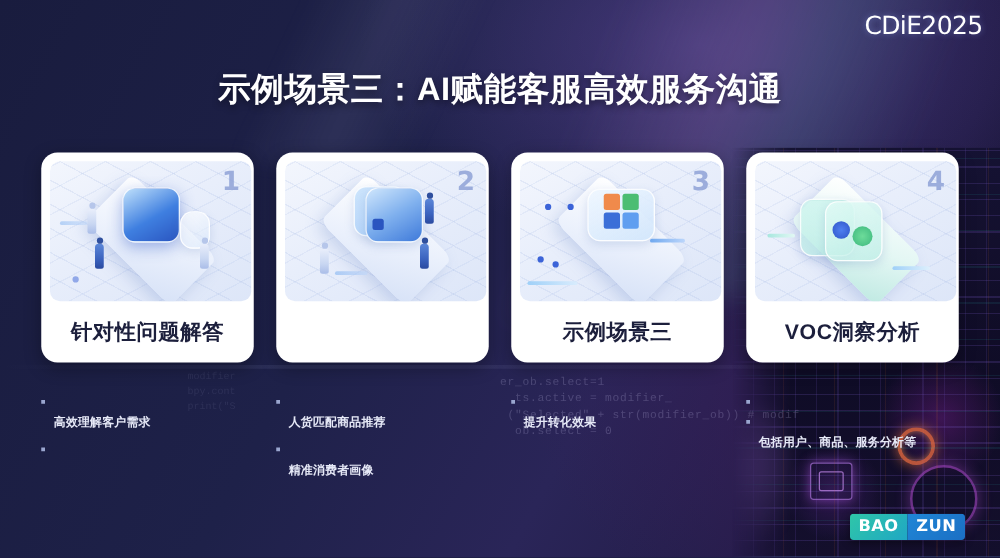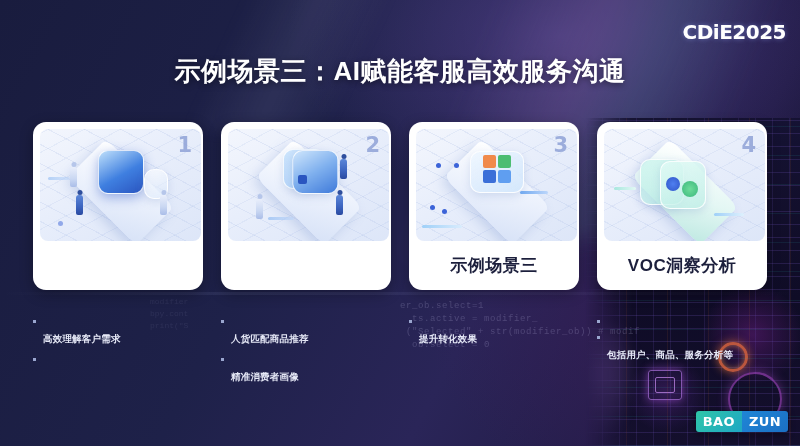--- a/index.html
+++ b/index.html
@@ -100,24 +100,23 @@
   }
   .scanline-band {
     position:absolute; left:0; top:292px; width:800px; height:3px;
     background:linear-gradient(90deg, rgba(255,255,255,0) 0%, rgba(190,200,255,0.09) 30%, rgba(190,200,255,0.05) 70%, rgba(255,255,255,0) 100%);
   }
 
   
   .brand-top {
     position:absolute; right:14px; top:8px;
     font-family:"DejaVu Sans","Liberation Sans",sans-serif;
-    font-weight:bold; font-size:20px; letter-spacing:-0.5px;
+    font-weight:normal; font-size:20px; letter-spacing:-0.5px;
     color:#ffffff;
     text-shadow:0 0 5px rgba(150,170,255,0.45);
-    margin-top:12px;
   }
 
   
   .title {
     position:absolute; left:0; top:54px; width:800px;
     text-align:center;
     font-size:26px; font-weight:bold;
     color:#ffffff;
     letter-spacing:0.5px;
     text-shadow:0 2px 6px rgba(0,0,0,0.45);
@@ -235,21 +234,21 @@
     color:#e6e9f7;
     line-height:13px;
     font-weight:bold;
     letter-spacing:0.2px;
     white-space:nowrap;
     margin-top:18px;
   }
 
   
   .baozun {
-    position:absolute; right:12px; bottom:14px;
+    position:absolute; right:28px; bottom:14px;
     display:flex; border-radius:3px; overflow:hidden;
     box-shadow:0 2px 7px rgba(0,0,0,0.45);
   }
   .bz-a, .bz-b {
     font-size:13px; font-weight:bold; color:#ffffff;
     padding:3px 7px; letter-spacing:0.4px;
     font-family:"DejaVu Sans","Liberation Sans",sans-serif;
   }
   .bz-a { background:linear-gradient(135deg,#2fc6a8 0%,#1fa7c4 100%); }
   .bz-b { background:linear-gradient(135deg,#1f86d6 0%,#1b6fc4 100%); }
@@ -290,20 +289,21 @@
         <div class="card-num">1</div>
         <div class="iso-base"></div>
         <div class="glass-pane iso-screen" style="background:linear-gradient(150deg,#bfe0fb 0%,#3f7fe0 55%,#2a55c0 100%);box-shadow:0 4px 12px rgba(50,90,200,0.45);"></div>
         <div class="glass-pane" style="left:104px;top:40px;width:24px;height:30px;"></div>
         <div class="person" style="left:36px;top:66px;"></div>
         <div class="person light" style="left:30px;top:38px;"></div>
         <div class="person light" style="left:120px;top:66px;"></div>
         <div class="dot-accent" style="left:18px;top:92px;opacity:.5;"></div>
         <div class="bar-accent" style="left:8px;top:48px;width:22px;opacity:.45;"></div>
       </div>
+      <div class="card-title">针对性问题解答</div>
     </div>
 
     <div class="card">
       <div class="card-illus">
         <div class="grid-floor"></div>
         <div class="card-num">2</div>
         <div class="iso-base"></div>
         <div class="glass-pane iso-screen-b" style="background:linear-gradient(150deg,rgba(200,226,252,.9),rgba(150,195,245,.75));"></div>
         <div class="glass-pane iso-screen" style="background:linear-gradient(150deg,#cfe6fc 0%,#7fb0ee 50%,#3f7ada 100%);transform:translate(-36%,-50%);"></div>
         <div class="dot-accent" style="left:70px;top:46px;background:#2a55c0;width:9px;height:9px;border-radius:2px;"></div>

